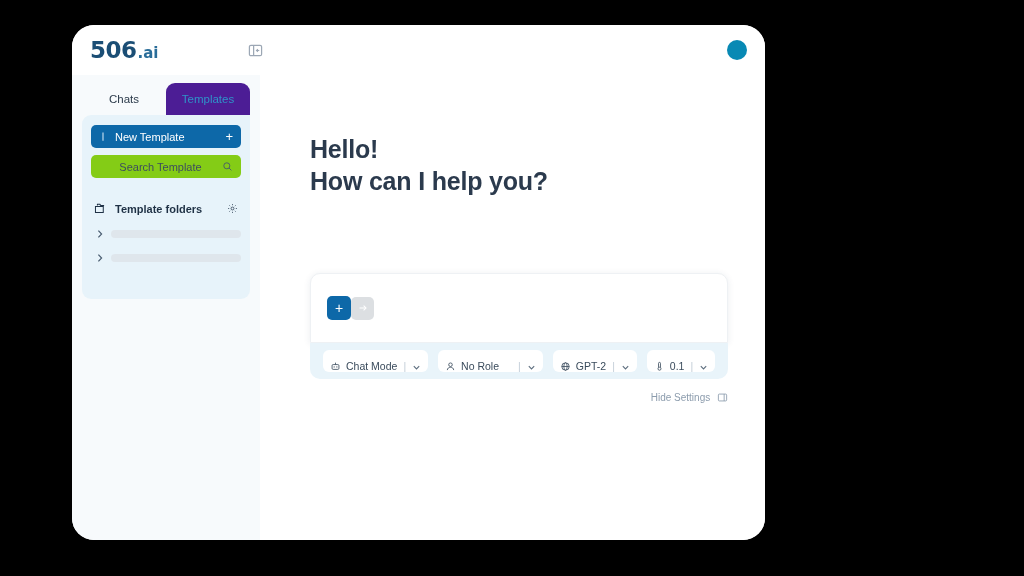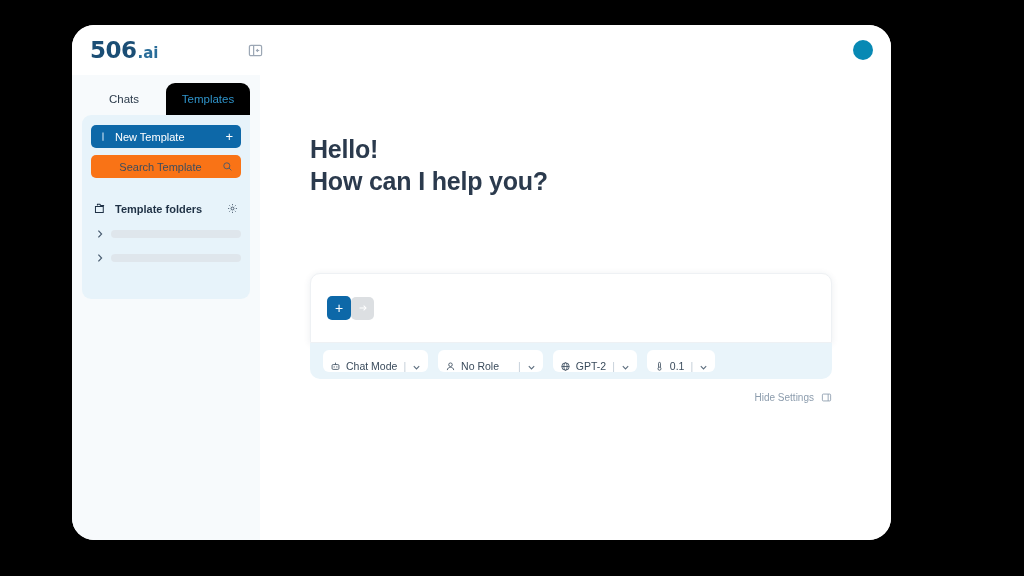--- a/index.html
+++ b/index.html
@@ -9,21 +9,21 @@
     height: 576px;
     background: #000000;
     font-family: "Liberation Sans", sans-serif;
     overflow: hidden;
   }
 
   #app-window {
     position: absolute;
     left: 72px;
     top: 25px;
-    width: 819px;
+    width: 693px;
     height: 515px;
     background: #ffffff;
     border-radius: 22px;
     overflow: hidden;
     display: flex;
     flex-direction: column;
   }
 
   
   #header {
@@ -130,21 +130,21 @@
   .side-tab {
     flex: 1;
     display: flex;
     align-items: center;
     justify-content: center;
     font-size: 11.5px;
     cursor: pointer;
     border-radius: 9px 9px 0 0;
   }
   .side-tab.inactive { color: #2b3a4a; background: transparent; }
-  .side-tab.active { color: #2f93c9; background: #000000; }
+  .side-tab.active { color: #2f93c9; background: #4c1d95; }
 
   #templates-panel {
     background: #e7f3fa;
     border-radius: 9px 0 9px 9px;
     padding: 10px 9px 14px 9px;
     min-height: 184px;
   }
 
   #new-template-btn {
     display: flex;
@@ -156,21 +156,21 @@
     padding: 0 8px;
     font-size: 11px;
     cursor: pointer;
   }
   #new-template-btn .nt-label { flex: 1; margin-left: 8px; }
   #new-template-btn .nt-plus { font-size: 13px; line-height: 1; }
 
   #search-template {
     display: flex;
     align-items: center;
-    background: #f97316;
+    background: #84cc16;
     height: 23px;
     border-radius: 5px;
     padding: 0 8px;
     margin-top: 7px;
     font-size: 11px;
     color: #3d4d5e;
     cursor: text;
   }
   #search-template .st-label { flex: 1; text-align: center; }
 

